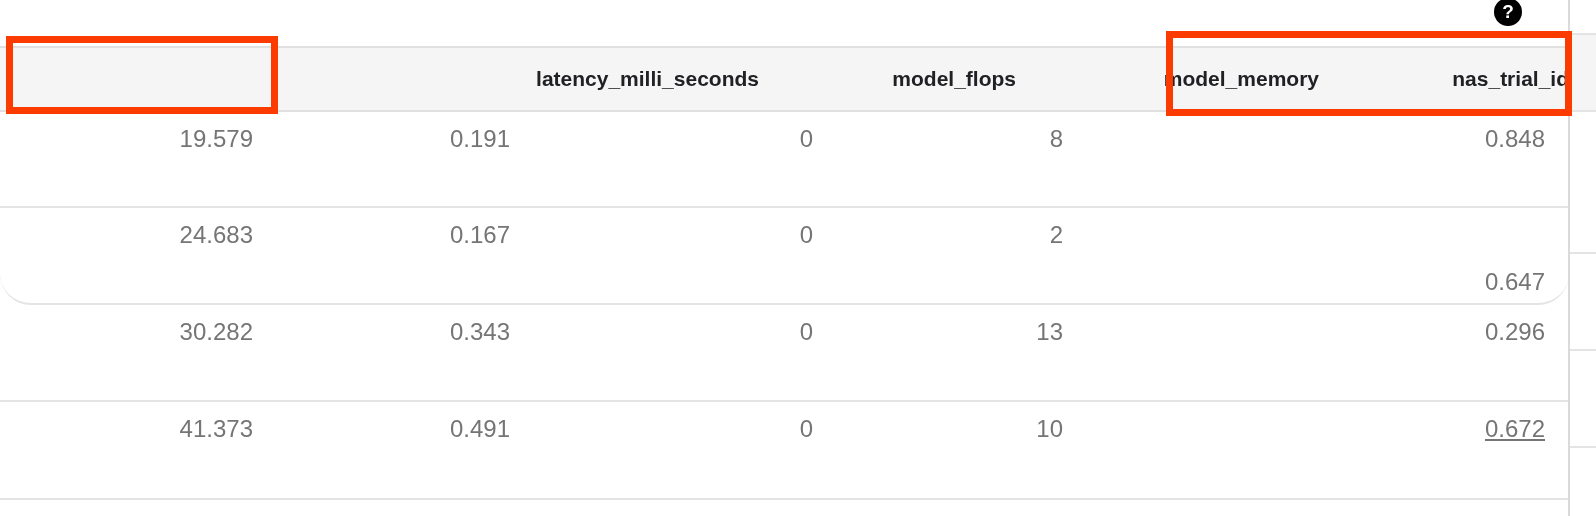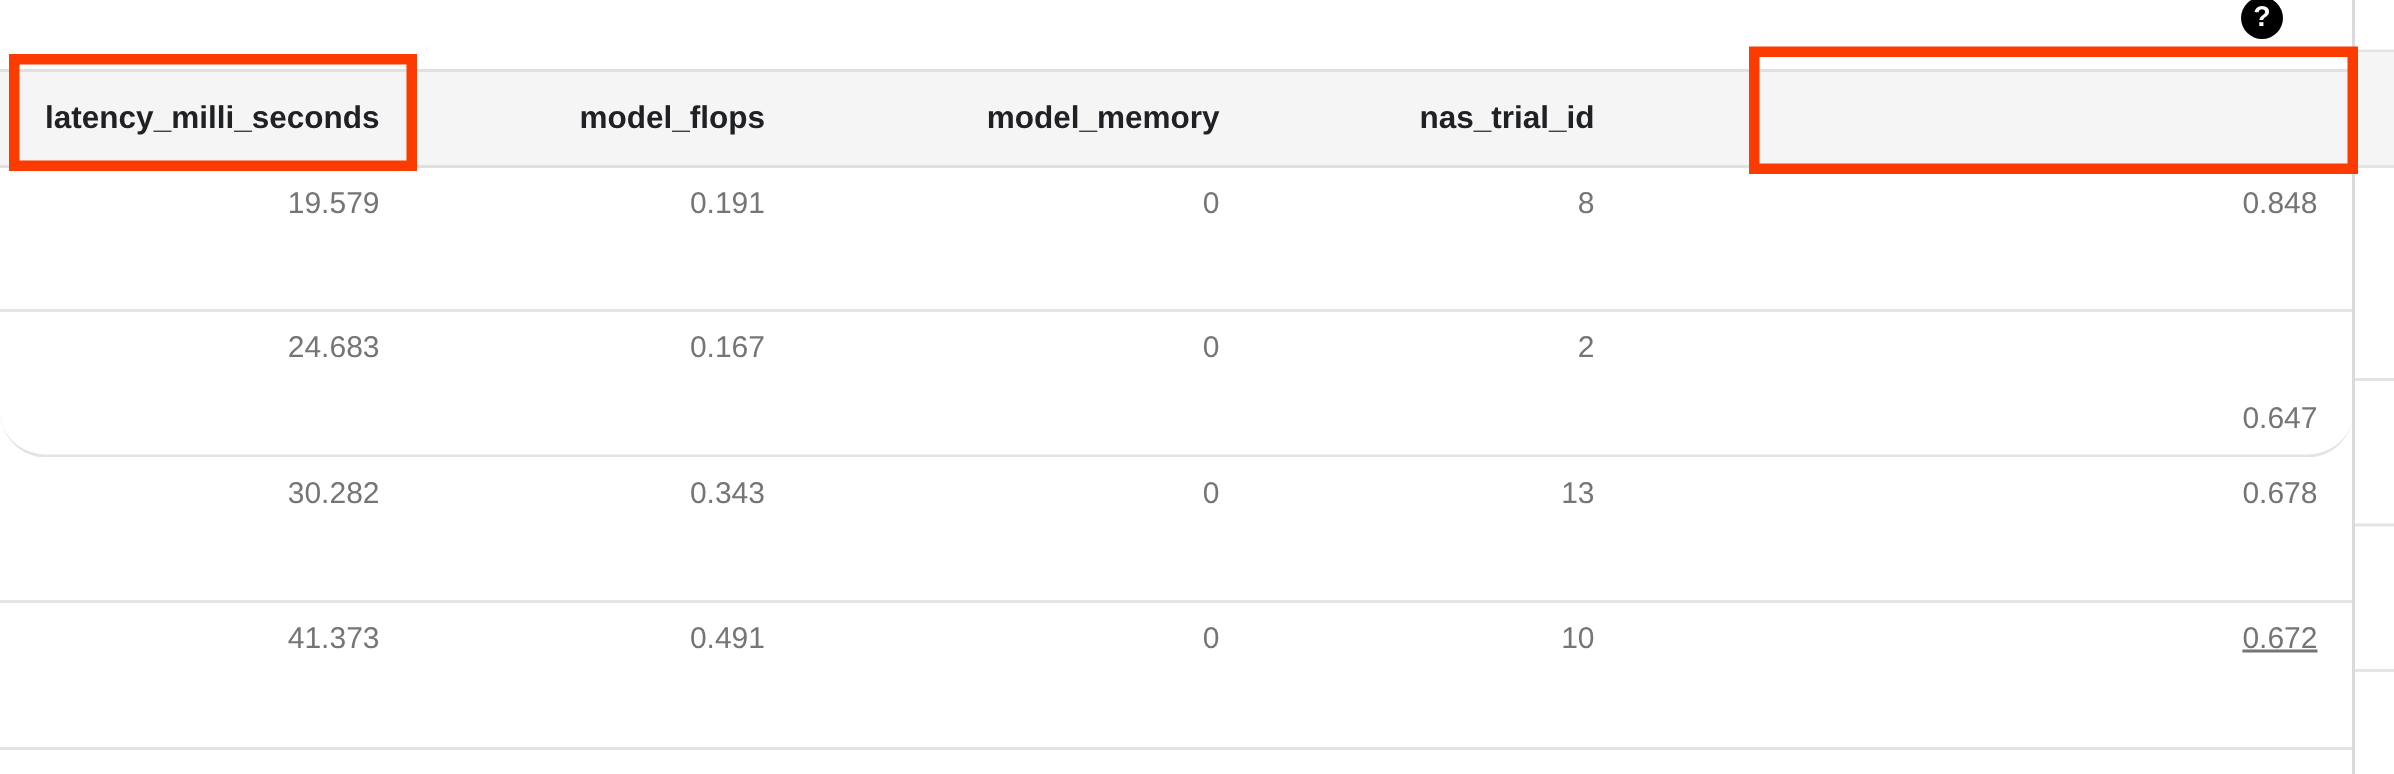--- a/index.html
+++ b/index.html
@@ -10,30 +10,30 @@
   
   .help{
     position:absolute;left:1494px;top:-2px;width:28px;height:28px;border-radius:50%;
     background:#000;color:#fff;font-weight:700;font-size:19px;line-height:28px;
     text-align:center;cursor:pointer;z-index:3;
   }
   
   .table-area{position:absolute;left:0;top:46px;width:1569px;}
   .header-row{
     display:flex;height:66px;background:#f5f5f5;box-sizing:border-box;
-    border-top:2px solid #e0e0e0;border-bottom:2px solid #e0e0e0;
+    border-top:2px solid #e0e0e0;border-bottom:2px solid #e0e0e0;justify-content:flex-end;
   }
   .hcell{
     display:flex;align-items:center;justify-content:flex-end;
     font-size:21px;font-weight:700;color:#202124;white-space:nowrap;cursor:pointer;
   }
   .trow{display:flex;box-sizing:border-box;border-bottom:2px solid #e4e4e4;background:#fff;}
   .tcell{
     box-sizing:border-box;text-align:right;padding-top:13px;
-    font-size:20px;color:#757575;white-space:nowrap;
+    font-size:24px;color:#757575;white-space:nowrap;
   }
   .partial-row{height:16px;background:#fff;}
   
   .v-divider{position:absolute;left:1568px;top:0;width:2px;height:516px;background:#dadada;z-index:2;}
   .strip{position:absolute;left:1570px;top:0;width:26px;height:516px;background:#fff;}
   .strip .s-line{position:absolute;left:0;width:26px;height:2px;background:#e4e4e4;}
   .strip .s-header{position:absolute;left:0;top:35px;width:26px;height:75px;background:#f5f5f5;}
   
   .annot{position:absolute;border:7px solid #fb3b00;box-sizing:border-box;z-index:5;background:transparent;}
   .annot-latency{left:6px;top:36px;width:272px;height:78px;}
@@ -66,21 +66,21 @@
           <div class="tcell" style="width: 257px;">0.167</div>
           <div class="tcell" style="width: 303px;">0</div>
           <div class="tcell" style="width: 250px;">2</div>
           <div class="tcell" style="width: 482px; margin-top: 47px;">0.647</div>
         </div>
         <div class="trow" style="height: 97px;">
           <div class="tcell" style="width: 253px; padding-left: 43px;">30.282</div>
           <div class="tcell" style="width: 257px;">0.343</div>
           <div class="tcell" style="width: 303px;">0</div>
           <div class="tcell" style="width: 250px;">13</div>
-          <div class="tcell" style="width: 482px;">0.678</div>
+          <div class="tcell" style="width: 482px;">0.296</div>
         </div>
         <div class="trow" style="height: 98px;">
           <div class="tcell" style="width: 253px;">41.373</div>
           <div class="tcell" style="width: 257px;">0.491</div>
           <div class="tcell" style="width: 303px;">0</div>
           <div class="tcell" style="width: 250px;">10</div>
           <div class="tcell" style="width: 482px; text-decoration: underline;">0.672</div>
         </div>
       </div>
     <div class="partial-row"></div>

